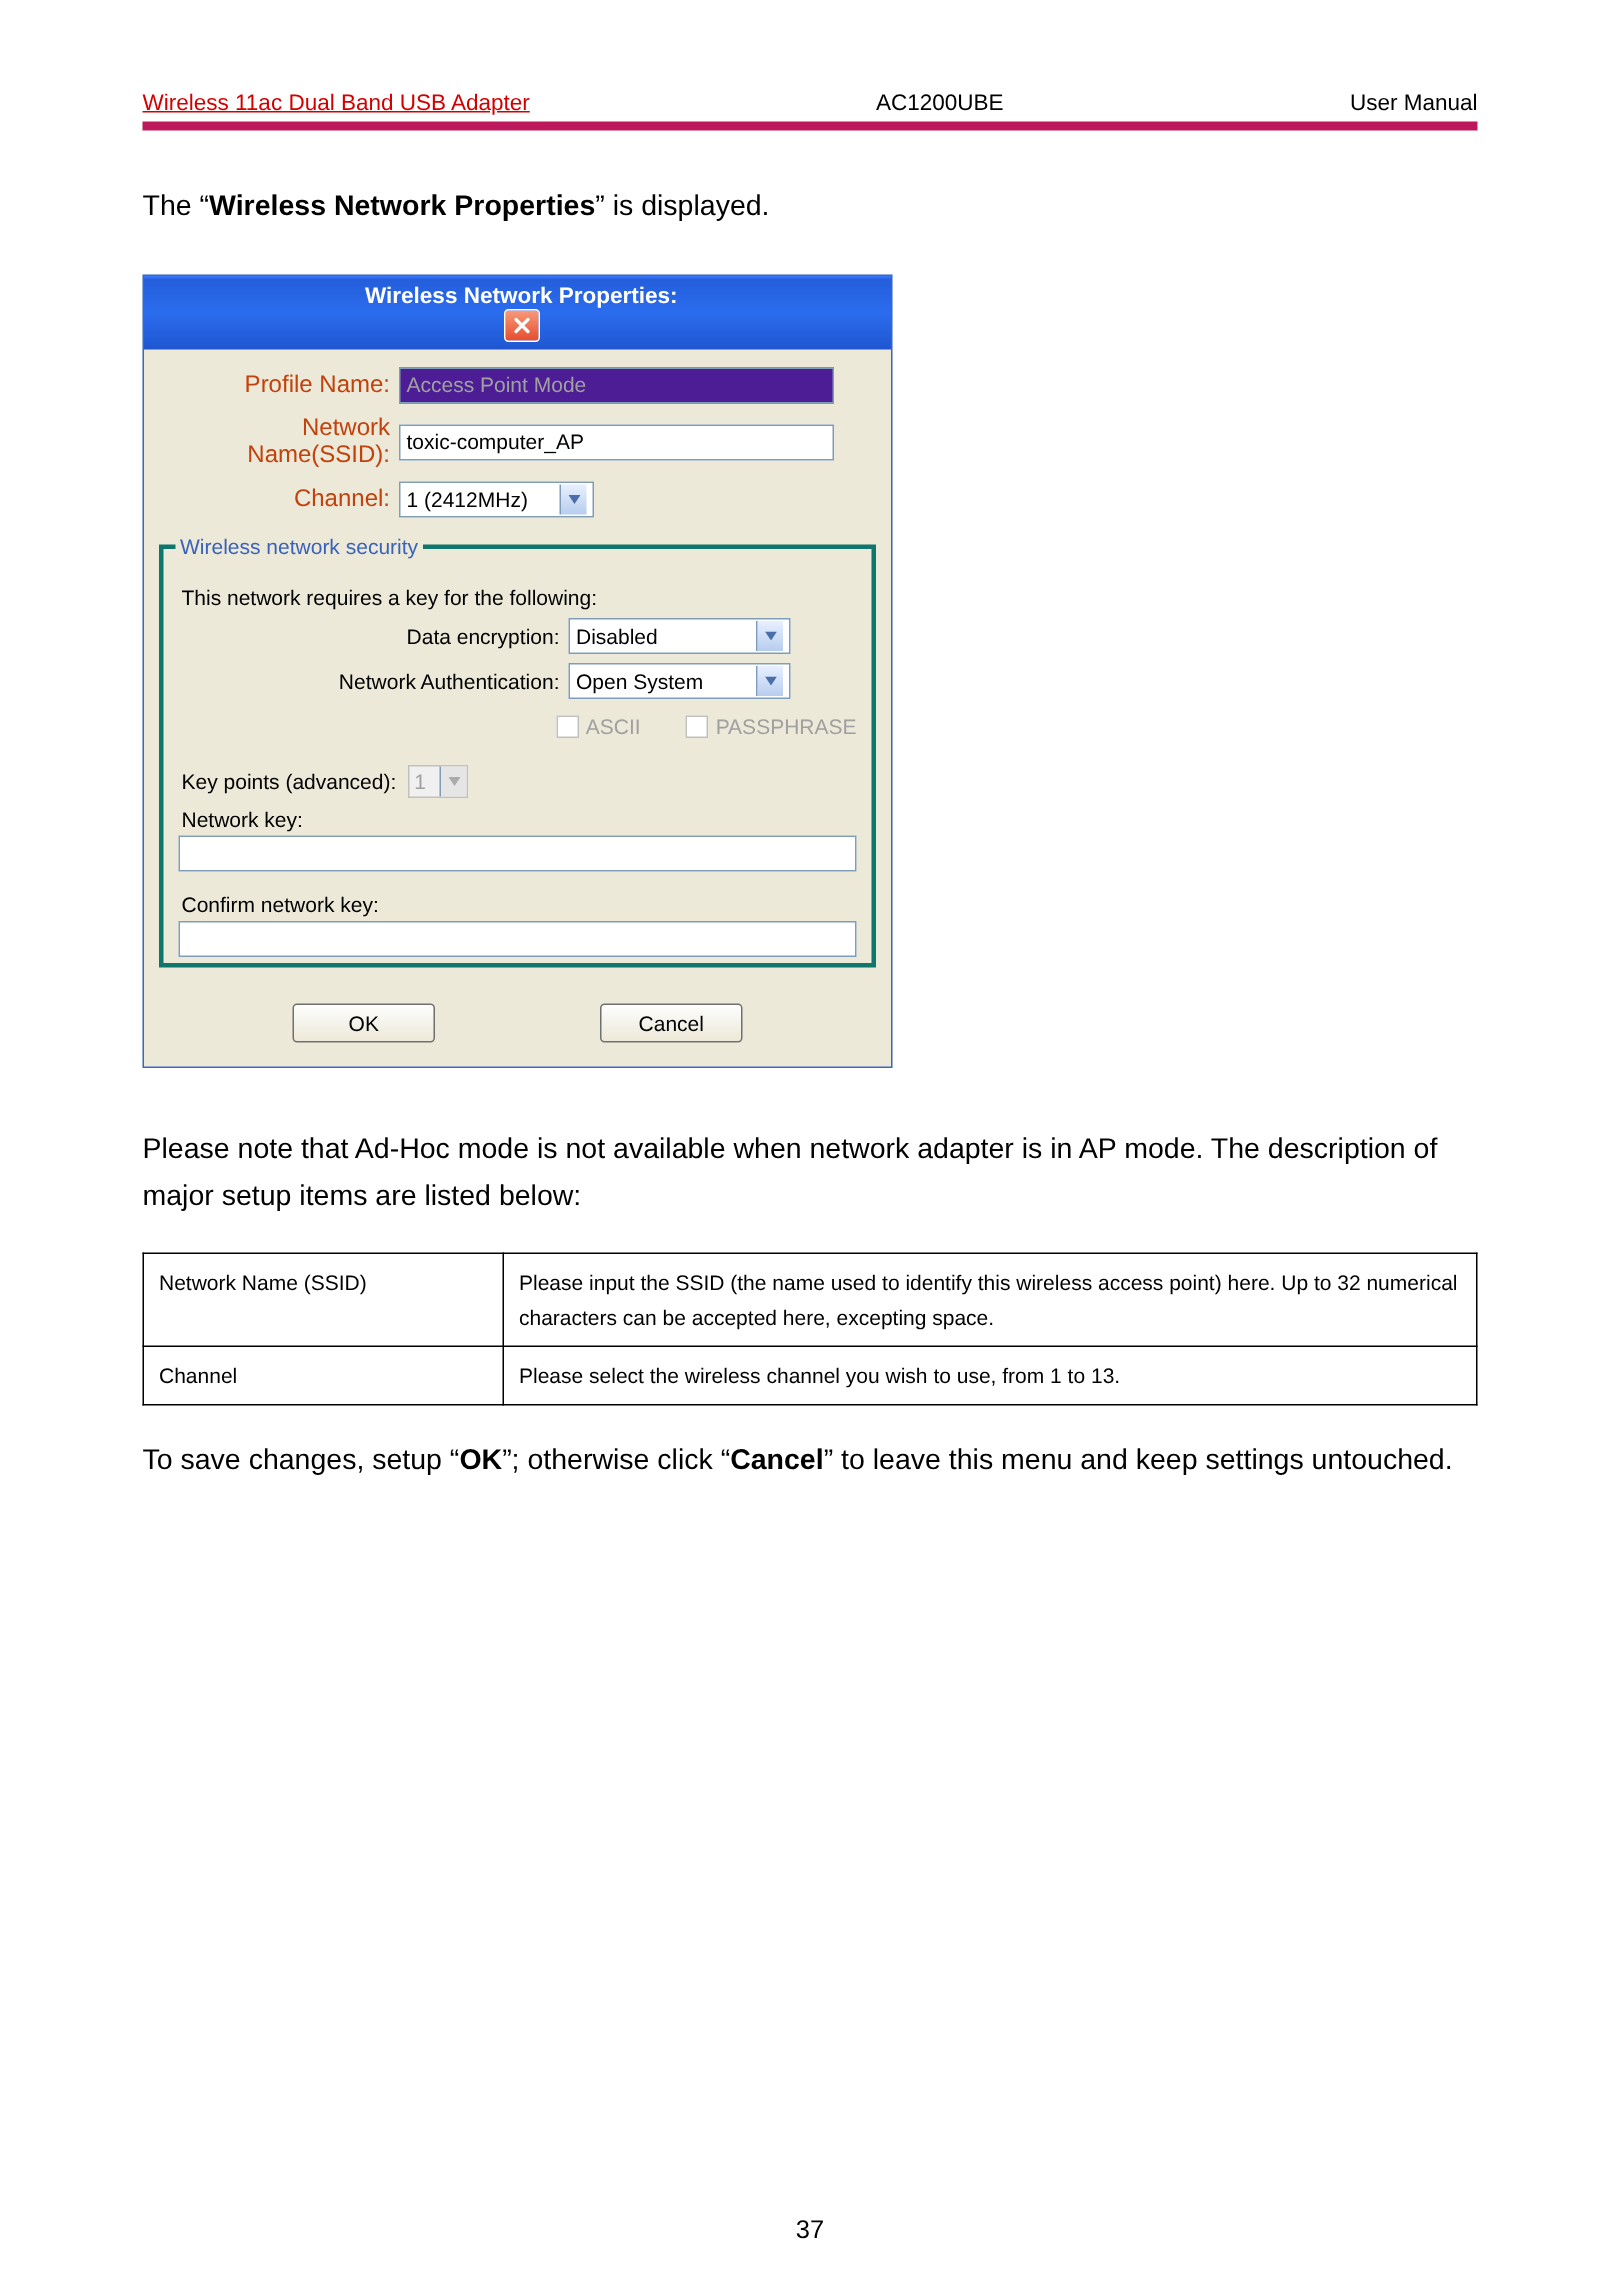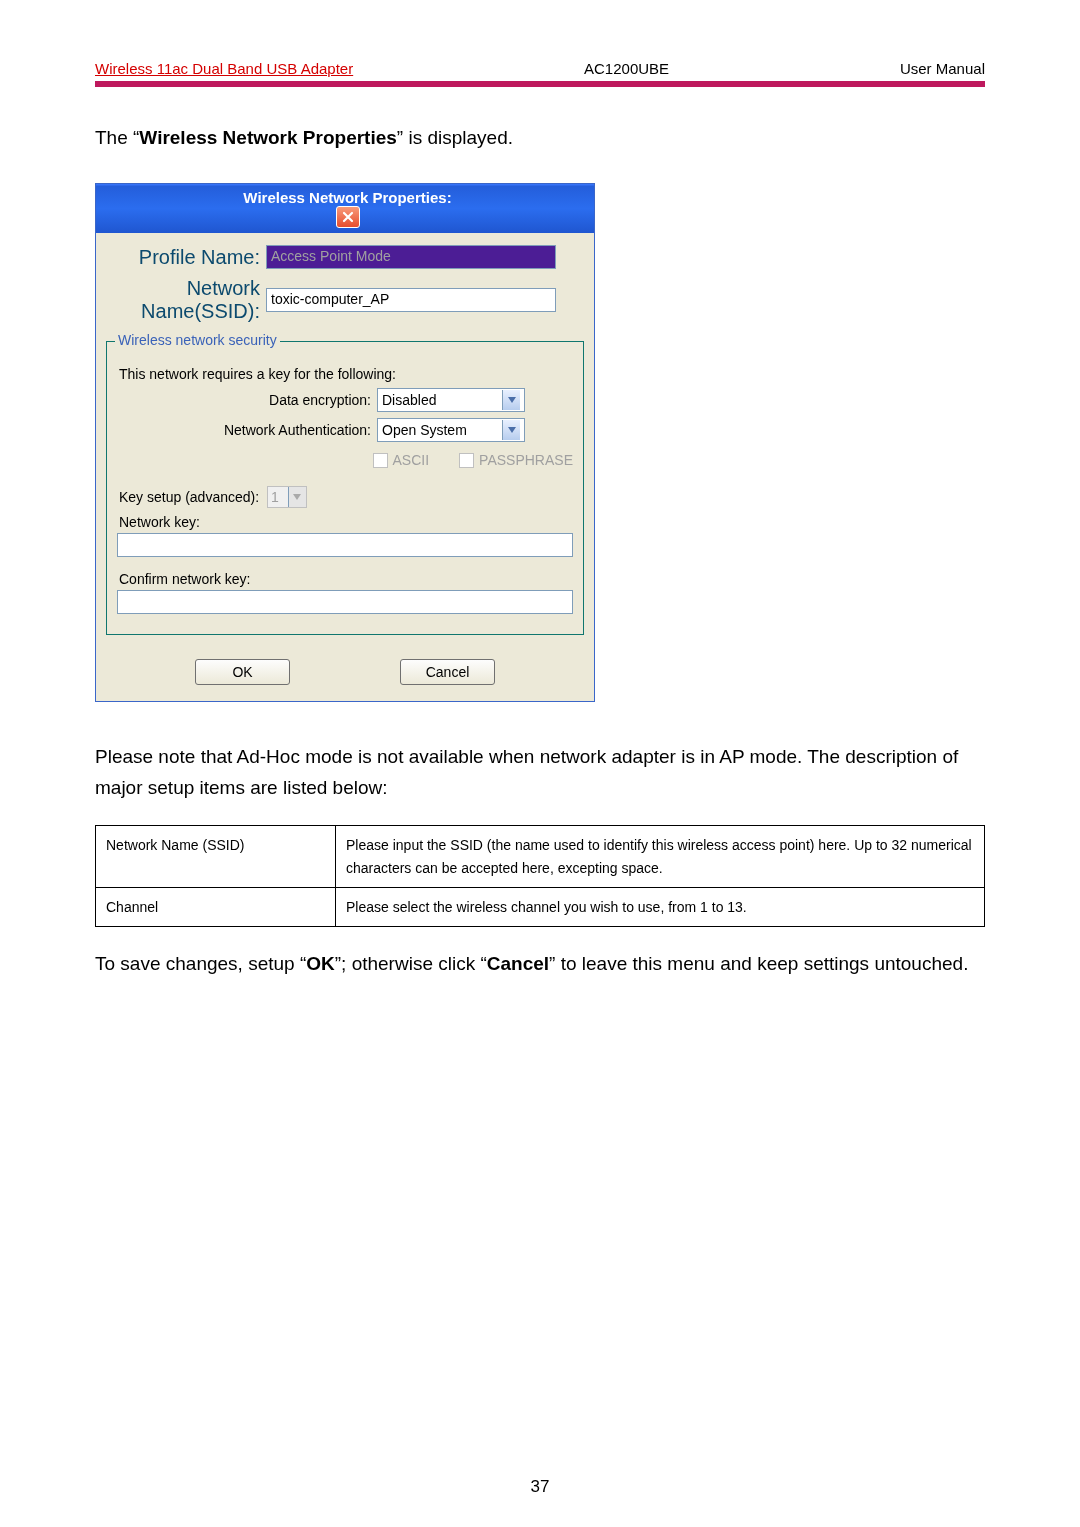--- a/index.html
+++ b/index.html
@@ -70,22 +70,22 @@
   }
   .form-row {
     display: flex;
     align-items: center;
     margin-bottom: 8px;
   }
   .form-row label {
     width: 160px;
     text-align: right;
     padding-right: 6px;
-    font-size: 20px;
-    color: #0c4a6e;
+    font-size: 16px;
+    color: #c2410c;
   }
   .text-input, .dropdown {
     border: 1px solid #7f9db9;
     background: #fff;
     height: 24px;
     padding: 2px 4px;
     font-size: 14px;
   }
   .text-input.wide { width: 290px; }
   .text-input.disabled { color: #a0a0a0; background: #4c1d95; }
@@ -116,23 +116,23 @@
   }
   .checkbox {
     display:inline-block;
     width: 15px; height: 15px;
     border: 1px solid #88a4c7;
     background: #fff;
     flex-shrink:0;
   }
   .checkbox.dis { border-color:#c0c0c0; }
   .groupbox {
-    border: 1px solid #0f766e;
+    border: 3px solid #0f766e;
     margin-top: 18px;
-    padding: 18px 10px 20px 10px;
+    padding: 18px 10px 4px 10px;
     position: relative;
   }
   .group-legend {
     position: absolute;
     top: -10px;
     left: 8px;
     background: #ece9d8;
     color: #3a62b8;
     font-size: 14px;
     padding: 0 3px;
@@ -226,20 +226,31 @@
         <label>Profile Name:</label>
         <div class="text-input wide disabled"><span>Access Point Mode</span></div>
       </div>
 
       <div class="form-row">
         <label>Network Name(SSID):</label>
         <div class="text-input wide"><span>toxic-computer_AP</span></div>
       </div>
 
 
+      <div class="form-row" style="margin-top:8px;">
+        <label>Channel:</label>
+        <div class="dropdown">
+          <span class="dd-text">1 (2412MHz)</span>
+          <span class="dd-arrow">
+            <svg width="8" height="6" viewBox="0 0 8 6">
+                <path d="M0 0 L8 0 L4 6 Z" fill="#4a6ea9"></path>
+              </svg>
+          </span>
+        </div>
+      </div>
 
       <div class="groupbox">
         <span class="group-legend">Wireless network security</span>
         <div class="plain-label">This network requires a key for the following:</div>
         <div class="sec-row">
           <label>Data encryption:</label>
           <div class="dropdown w150">
             <span class="dd-text">Disabled</span>
             <span class="dd-arrow">
               <svg width="8" height="6" viewBox="0 0 8 6">
@@ -264,21 +275,21 @@
             <span class="checkbox dis"></span>
             <span>ASCII</span>
           </div>
           <div class="item">
             <span class="checkbox dis"></span>
             <span>PASSPHRASE</span>
           </div>
         </div>
 
         <div class="keyidx-row">
-          <span>Key setup (advanced):</span>
+          <span>Key points (advanced):</span>
           <span class="key-ddl">
             <span class="dd-text">1</span>
             <span class="dd-arrow disabled">
               <svg width="8" height="6" viewBox="0 0 8 6">
                   <path d="M0 0 L8 0 L4 6 Z" fill="#aaa"></path>
                 </svg>
             </span>
           </span>
         </div>
         <div class="plain-label">Network key:</div>

